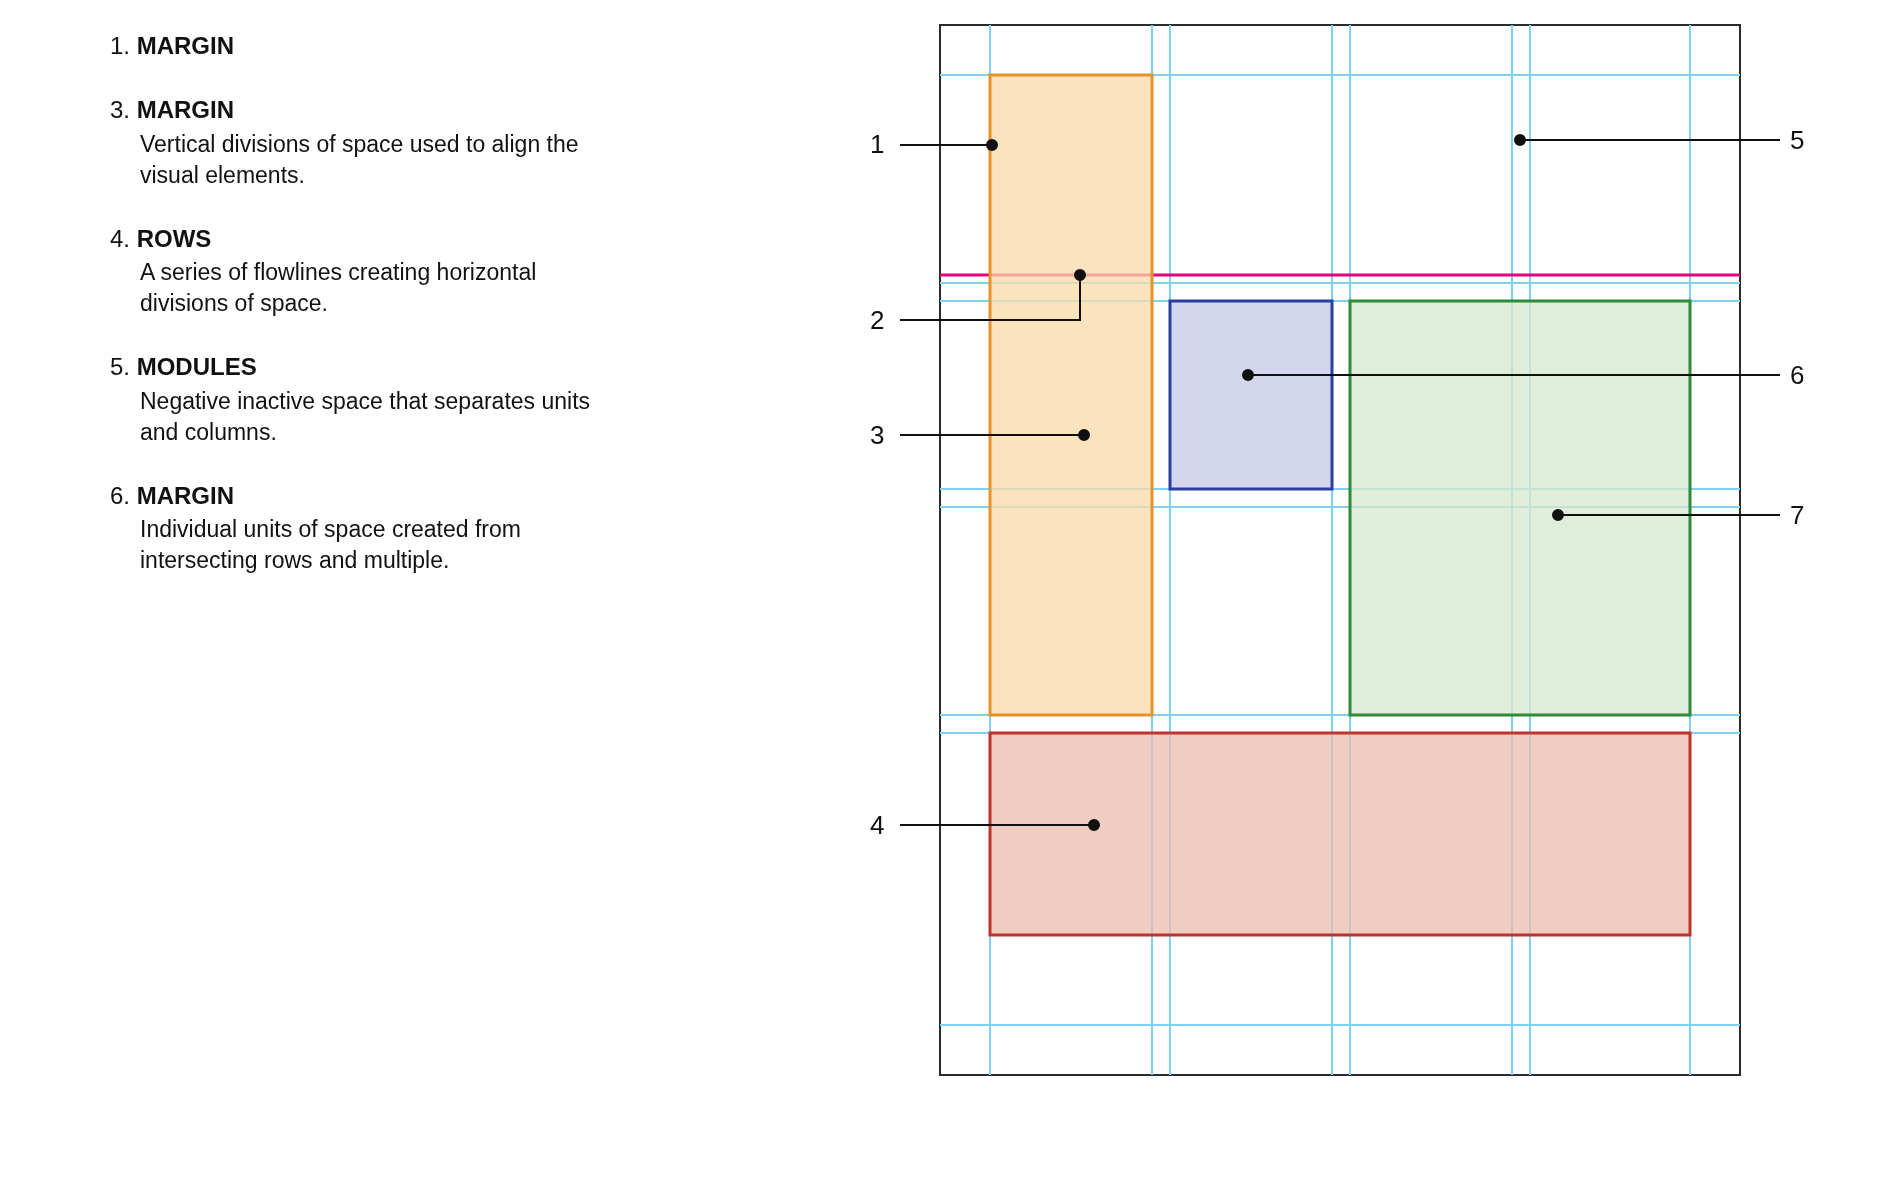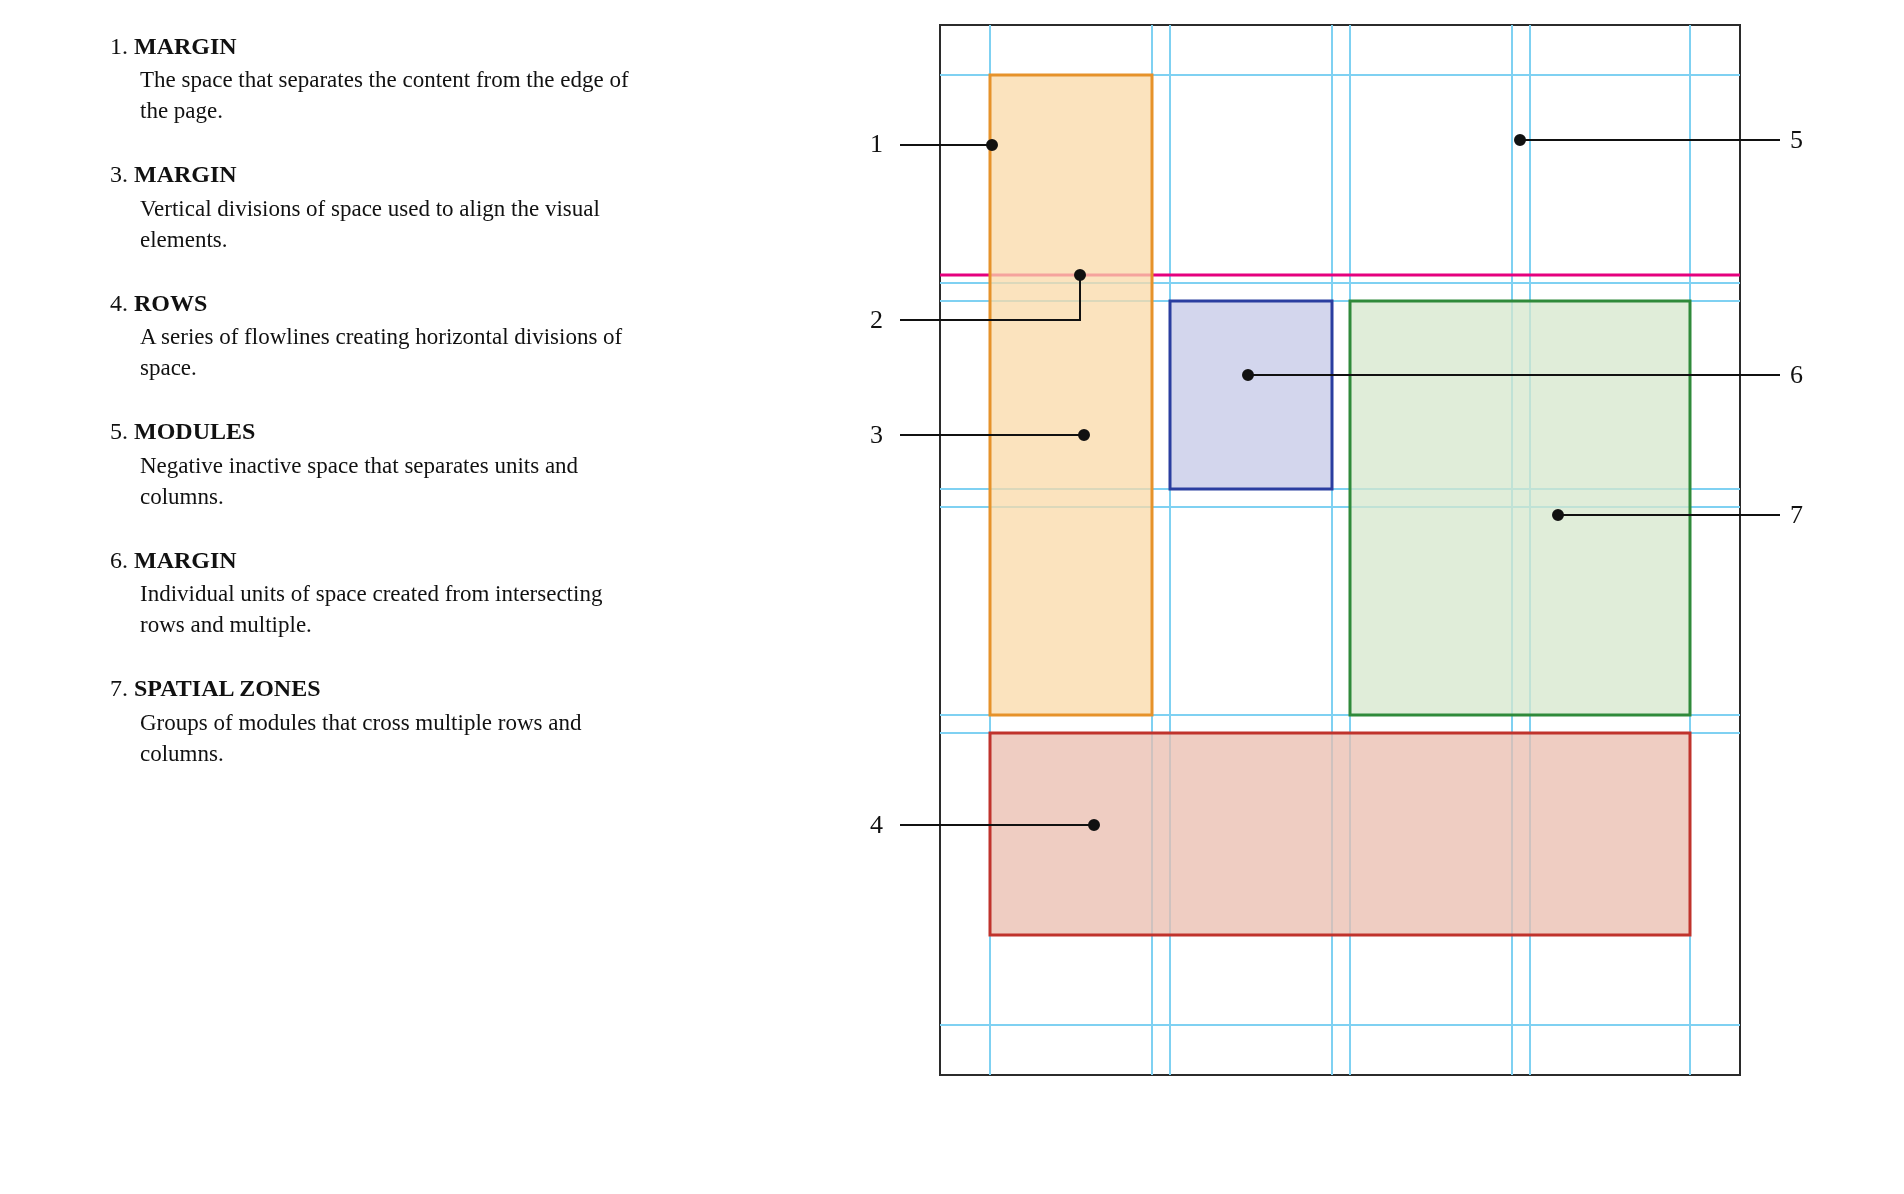--- a/index.html
+++ b/index.html
@@ -9,21 +9,20 @@
     width: 1904px;
     height: 1194px;
     background: #fff;
     font-family: "Segoe UI", "Helvetica Neue", Arial, sans-serif;
     color: #111;
   }
   .page {
     position: relative;
     width: 1904px;
     height: 1194px;
-    font-family: Liberation Serif, serif;
   }
 
   
   .defs {
     position: absolute;
     left: 110px;
     top: 30px;
     width: 520px;
   }
   .def-item {
@@ -69,21 +68,20 @@
 <body>
 
 <div class="page">
 
   <div class="defs">
     <div class="def-item">
       <div class="def-head">
         <span class="def-num">1.</span>
         <span class="def-term">MARGIN</span>
       </div>
-      <div class="def-body">The space that separates the content from the edge of the page.</div>
     </div>
     <div class="def-item">
       <div class="def-head">
         <span class="def-num">3.</span>
         <span class="def-term">MARGIN</span>
       </div>
       <div class="def-body">Vertical divisions of space used to align the visual elements.</div>
     </div>
     <div class="def-item">
       <div class="def-head">
@@ -98,27 +96,20 @@
         <span class="def-term">MODULES</span>
       </div>
       <div class="def-body">Negative inactive space that separates units and columns.</div>
     </div>
     <div class="def-item">
       <div class="def-head">
         <span class="def-num">6.</span>
         <span class="def-term">MARGIN</span>
       </div>
       <div class="def-body">Individual units of space created from intersecting rows and multiple.</div>
-    </div>
-    <div class="def-item">
-      <div class="def-head">
-        <span class="def-num">7.</span>
-        <span class="def-term">SPATIAL ZONES</span>
-      </div>
-      <div class="def-body">Groups of modules that cross multiple rows and columns.</div>
     </div>
   </div>
 
   <div class="diagram">
     <svg viewBox="0 0 920 1050">
 
       <rect x="60" y="0" width="800" height="1050" fill="none" stroke="#2b2b2b" stroke-width="2"></rect>
 
       <g stroke="#7fd1f2" stroke-width="2">
         <line x1="110" y1="0" x2="110" y2="1050"></line>

